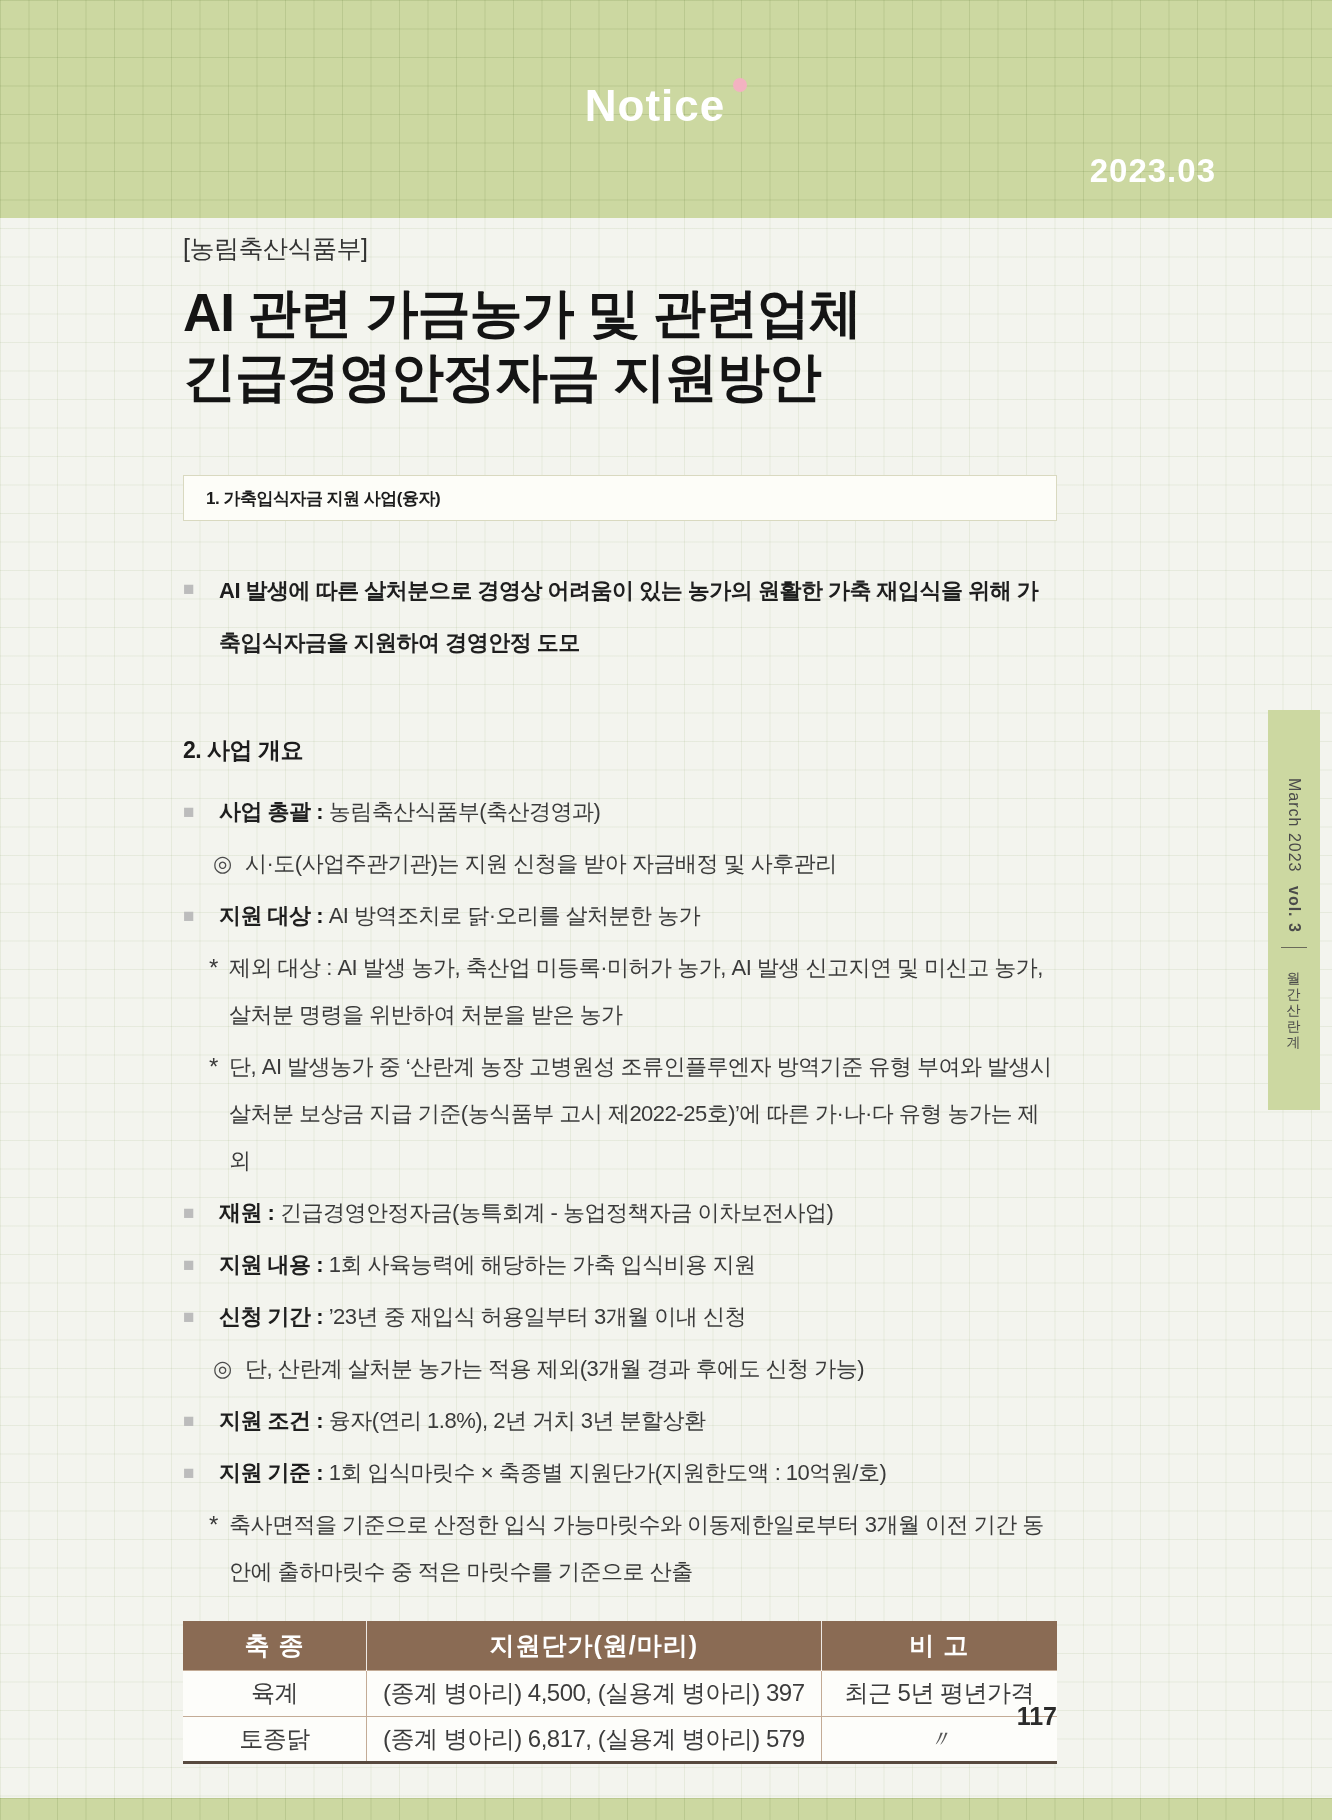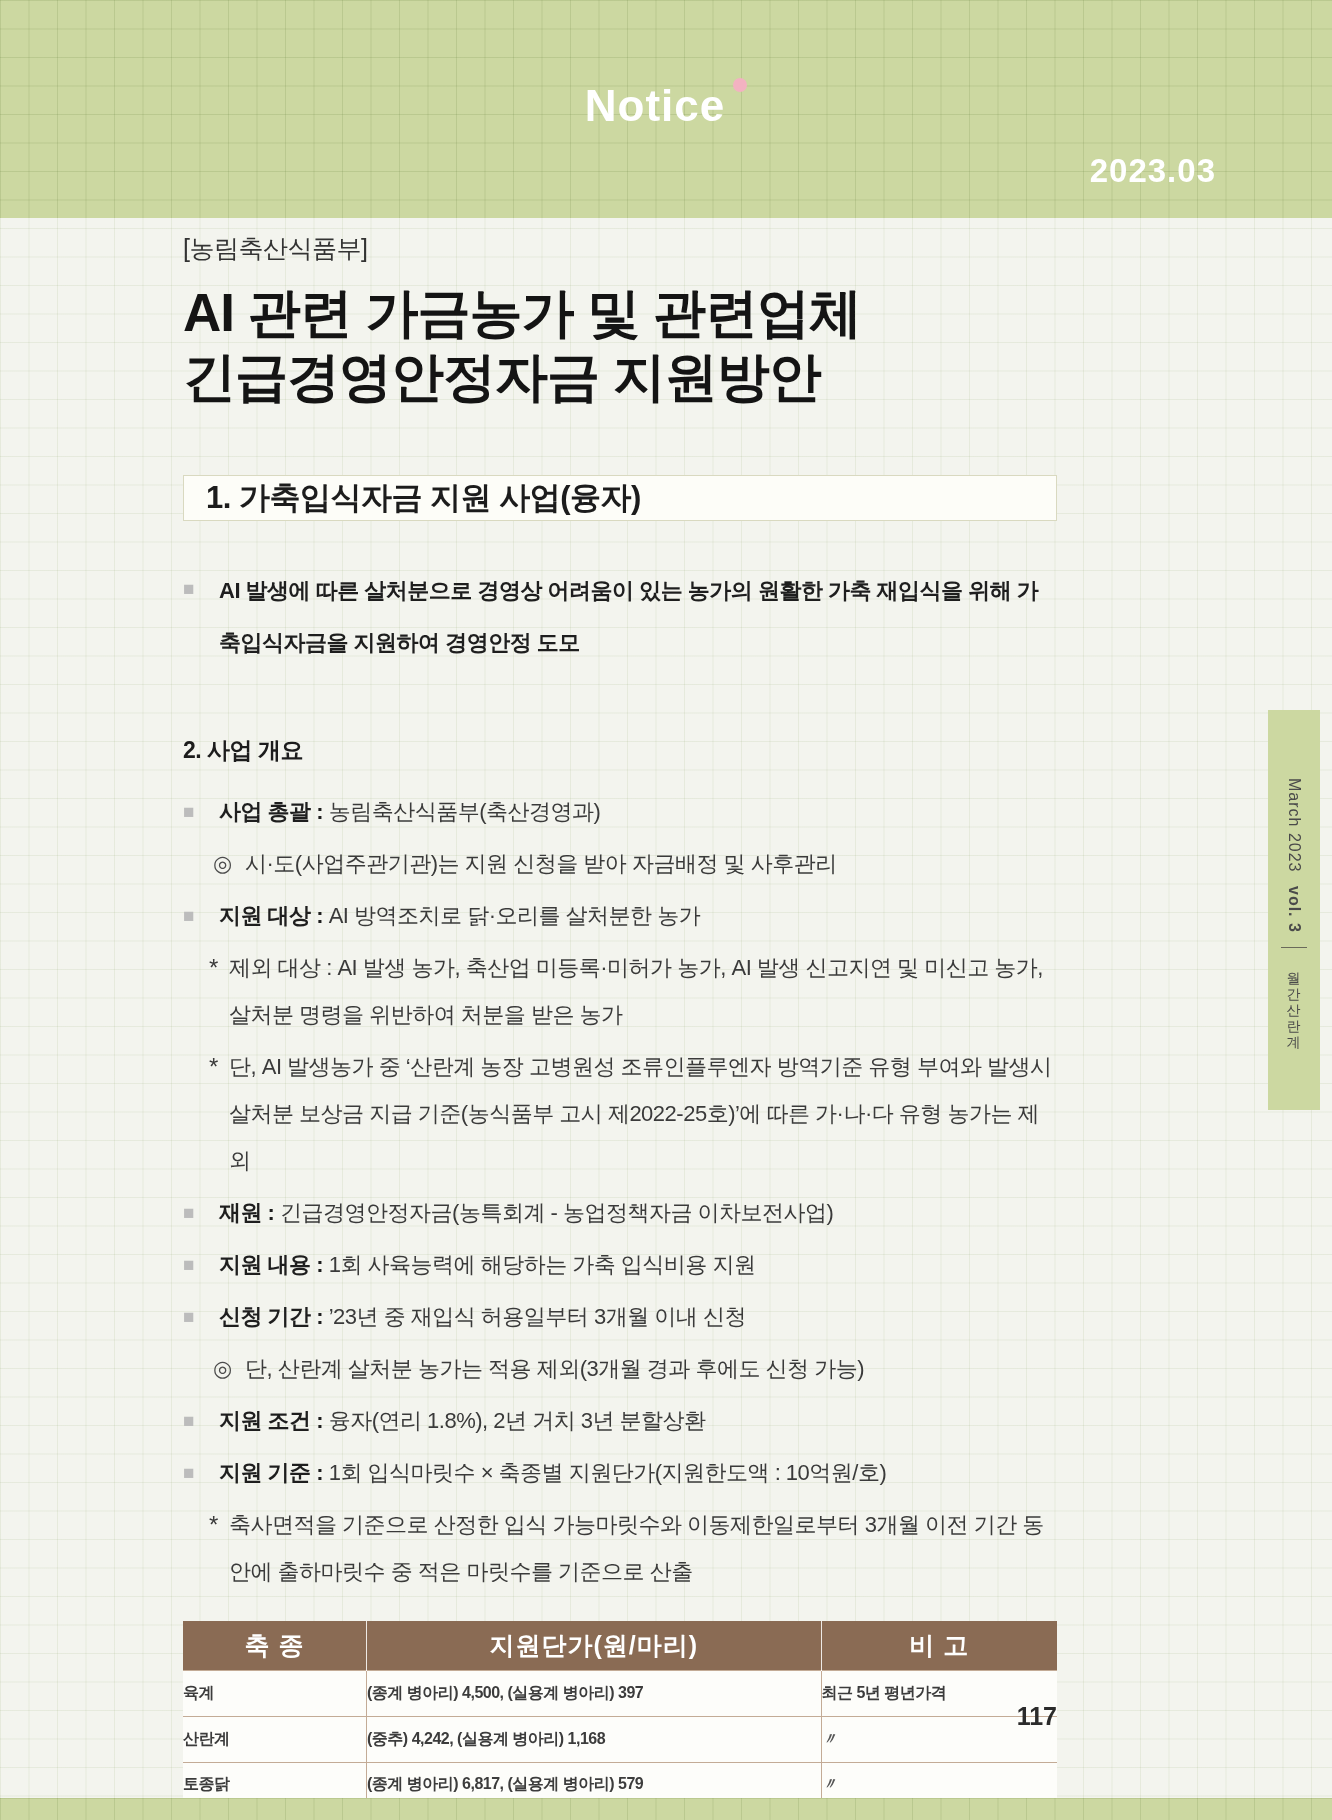--- a/index.html
+++ b/index.html
@@ -61,21 +61,21 @@
   .content{ position:absolute; top:232px; left:183px; width:874px; }
 
   .ministry{ font-size:25px; color:#333333; letter-spacing:-0.5px; margin-bottom:16px; }
   .doc-title{ font-size:53px; font-weight:bold; color:#141414; line-height:64px;
     letter-spacing:-1px; margin-bottom:66px; }
 
   .section-box{
     width:100%; height:46px; border:1px solid #d9d9c0; background:#fdfdf8;
     display:flex; align-items:center; padding-left:22px; margin-bottom:44px;
   }
-  .section-box-title{ font-size:31px; font-weight:bold; color:#1c1c1c; letter-spacing:-0.5px; }
+  .section-box-title{ font-size:17px; font-weight:bold; color:#1c1c1c; letter-spacing:-0.5px; }
 
   .sub-heading{ font-size:23px; font-weight:bold; color:#1c1c1c; letter-spacing:-0.5px;
     margin-bottom:14px; }
 
   .li{ display:flex; align-items:flex-start; font-size:22px; color:#3a3a3a;
     line-height:47px; letter-spacing:-0.5px; margin-bottom:5px; }
   .li .bullet{ flex:0 0 auto; }
   .li .li-text{ flex:1 1 auto; }
   .li .li-text b{ color:#1e1e1e; }
 
@@ -92,23 +92,23 @@
 
   
   .price-table{ width:100%; border-collapse:collapse; margin-top:26px;
     border-bottom:3px solid #57493e; }
   .price-table th{
     background:#8a6b54; color:#ffffff; font-size:25px; font-weight:bold;
     height:49px; letter-spacing:1px; border-left:1px solid rgba(255,255,255,0.85);
   }
   .price-table th:first-child{ border-left:none; }
   .price-table td{
-    background:#fdfdfa; height:46px; text-align:left; font-size:16px;
+    background:#fdfdfa; height:46px; text-align:center; font-size:24px;
     color:#3c3c3c; letter-spacing:-0.5px;
-    border-top:1px solid #c3ab96; border-left:1px solid #c3ab96;font-weight:bold;
+    border-top:1px solid #c3ab96; border-left:1px solid #c3ab96;
   }
   .price-table td:first-child{ border-left:none; }
   .price-table td.ditto{ font-style:italic; color:#555; }
 
   .page-number{
     position:absolute; top:1702px; right:275px;
     font-size:25px; font-weight:bold; color:#2b2b2b;
   }
 </style>
 </head>
@@ -214,25 +214,20 @@
           <th>비 고</th>
         </tr>
       </thead>
       <tbody>
         <tr>
           <td>육계</td>
           <td>(종계 병아리) 4,500, (실용계 병아리) 397</td>
           <td>최근 5년 평년가격</td>
         </tr>
         <tr>
-          <td>산란계</td>
-          <td>(중추) 4,242, (실용계 병아리) 1,168</td>
-          <td class="ditto">〃</td>
-        </tr>
-        <tr>
           <td>토종닭</td>
           <td>(종계 병아리) 6,817, (실용계 병아리) 579</td>
           <td class="ditto">〃</td>
         </tr>
 
       </tbody>
     </table>
 
   </div>
 

